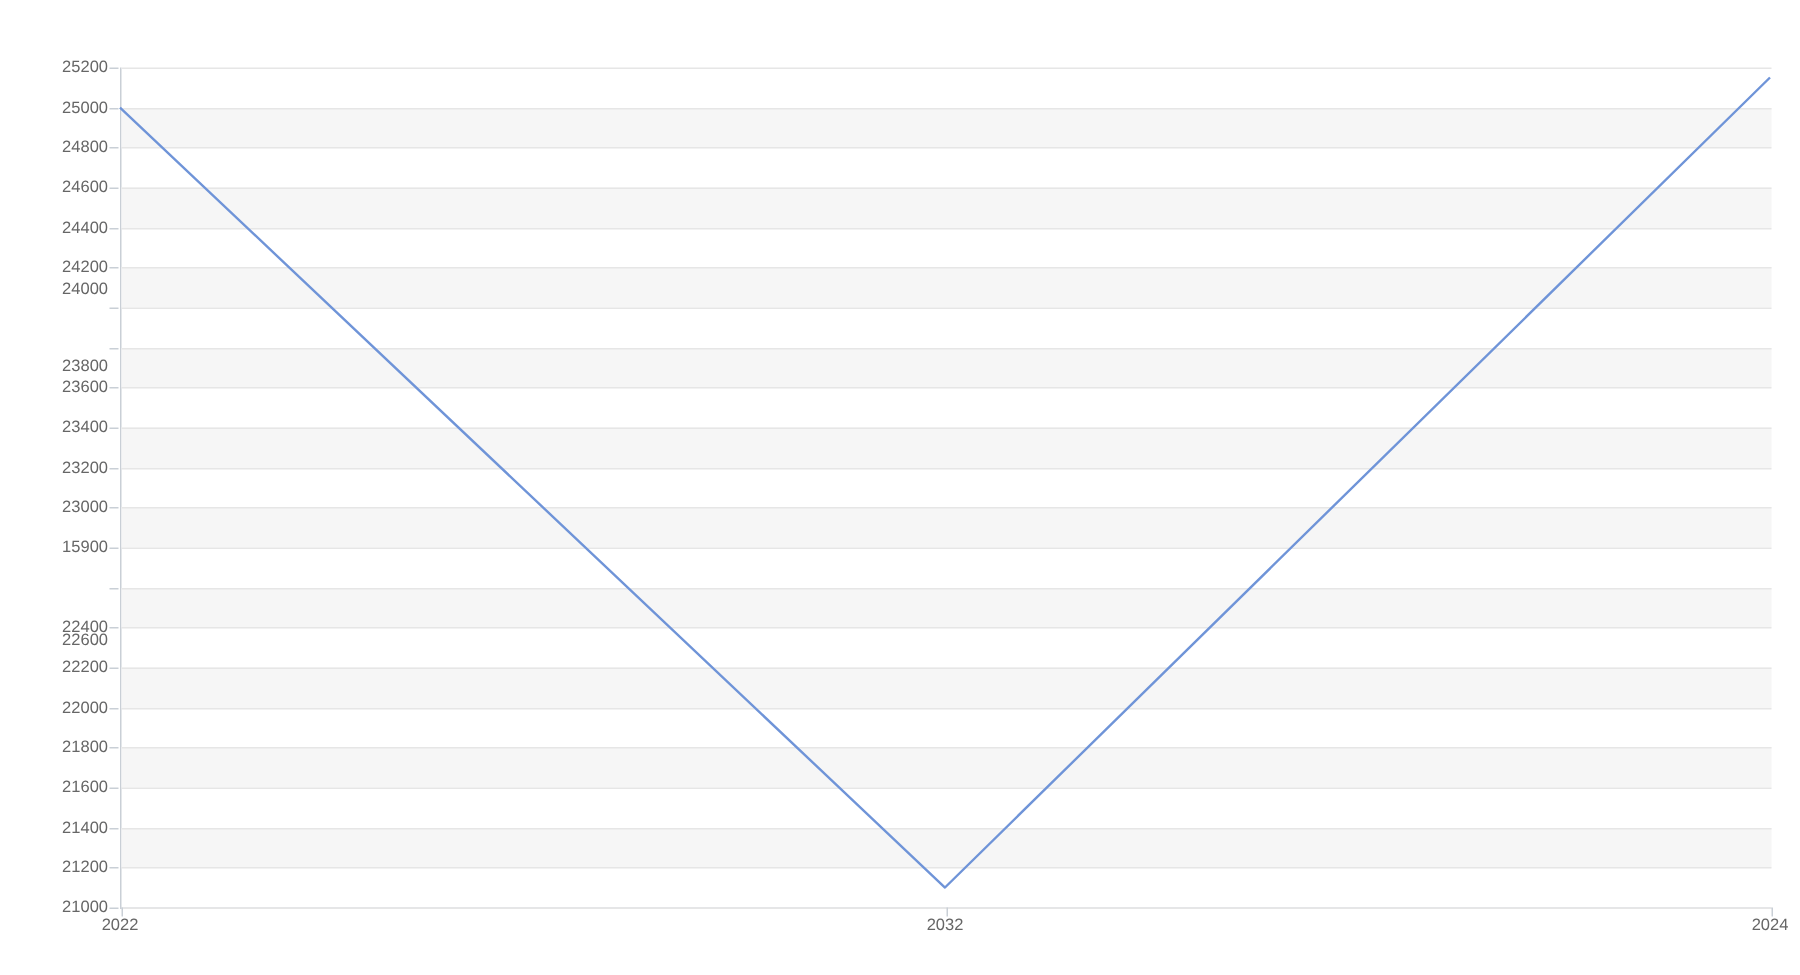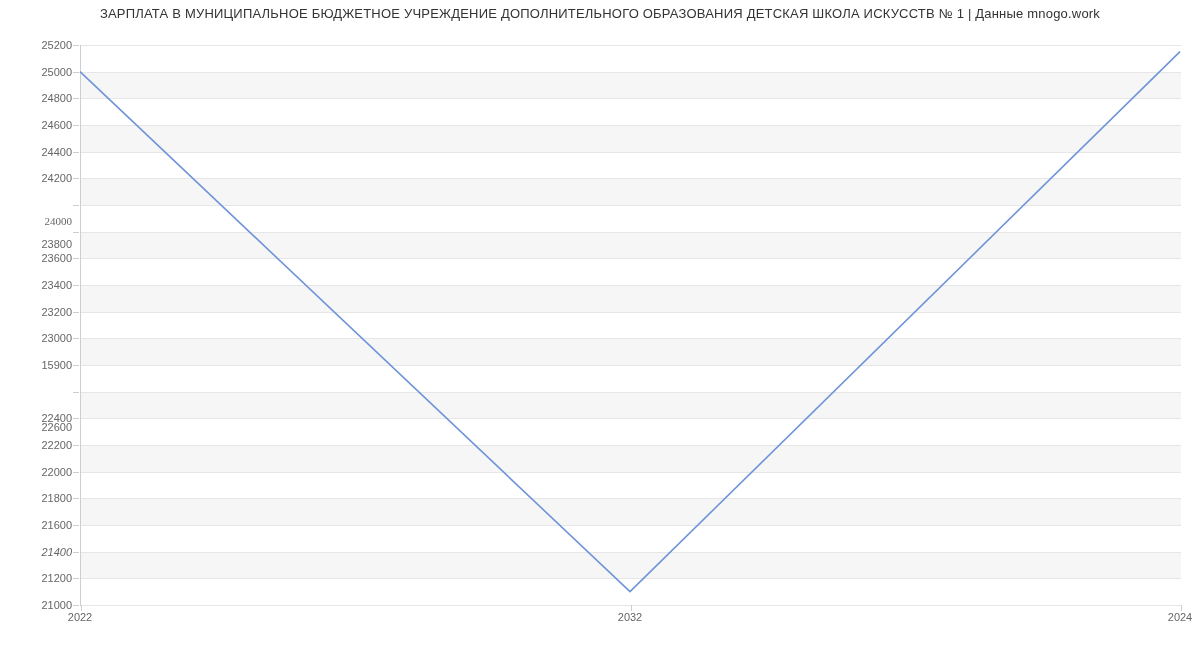--- a/index.html
+++ b/index.html
@@ -93,21 +93,20 @@
     top: 0;
     width: 1100px;
     height: 560px;
     overflow: visible;
   }
 </style>
 </head>
 <body>
 
 <div class="container">
-  <div class="title">ЗАРПЛАТА В МУНИЦИПАЛЬНОЕ БЮДЖЕТНОЕ УЧРЕЖДЕНИЕ ДОПОЛНИТЕЛЬНОГО ОБРАЗОВАНИЯ ДЕТСКАЯ ШКОЛА ИСКУССТВ № 1 | Данные mnogo.work</div>
   <div class="plot">
     <div class="plot-area" id="plot-area">
         <div class="gridline" style="top: 560px;"></div>
         <div class="ytick" style="top: 560px;"></div>
         <div class="banding" style="top: 506.667px; height: 26.6667px;"></div>
         <div class="gridline" style="top: 533.333px;"></div>
         <div class="ytick" style="top: 533.333px;"></div>
         <div class="gridline" style="top: 506.667px;"></div>
         <div class="ytick" style="top: 506.667px;"></div>
         <div class="banding" style="top: 453.333px; height: 26.6667px;"></div>
@@ -159,34 +158,34 @@
         <div class="ytick" style="top: 0px;"></div>
         <div class="xtick" style="left: 0px;"></div>
         <div class="xtick" style="left: 550px;"></div>
         <div class="xtick" style="left: 1100px;"></div>
       </div>
     <svg class="line-layer" id="line-layer" viewBox="0 0 1100 560" preserveAspectRatio="none">
         <path d="M0.00,26.67 L550.00,546.67 L1100.00,6.67" fill="none" stroke="#6f94d8" stroke-width="1.6" stroke-linejoin="round"></path>
       </svg>
   <div class="ylab" style="top: 560px;">21000</div>
       <div class="ylab" style="top: 533.333px;">21200</div>
-      <div class="ylab" style="top: 506.667px; font-style: italic;">21400</div>
+      <div class="ylab" style="top: 506.667px;">21400</div>
       <div class="ylab" style="top: 480px;">21600</div>
       <div class="ylab" style="top: 453.333px;">21800</div>
       <div class="ylab" style="top: 426.667px;">22000</div>
       <div class="ylab" style="top: 400px;">22200</div>
       <div class="ylab" style="top: 373.333px;">22400</div>
       <div class="ylab" style="top: 346.667px; margin-top: 35px;">22600</div>
       <div class="ylab" style="top: 320px;">15900</div>
       <div class="ylab" style="top: 293.333px;">23000</div>
       <div class="ylab" style="top: 266.667px;">23200</div>
       <div class="ylab" style="top: 240px;">23400</div>
       <div class="ylab" style="top: 213.333px;">23600</div>
       <div class="ylab" style="top: 199px;">23800</div>
-      <div class="ylab" style="top: 176px; font-family: Liberation Serif, serif;">24000</div>
+      <div class="ylab" style="top: 148px;">24000</div>
       <div class="ylab" style="top: 133.333px;">24200</div>
       <div class="ylab" style="top: 106.667px;">24400</div>
       <div class="ylab" style="top: 80px;">24600</div>
       <div class="ylab" style="top: 53.3333px;">24800</div>
       <div class="ylab" style="top: 26.6667px;">25000</div>
       <div class="ylab" style="top: 0px;">25200</div>
       <div class="xlab" style="left: 0px;">2022</div>
       <div class="xlab" style="left: 550px;">2032</div>
       <div class="xlab" style="left: 1100px;">2024</div>
     </div>

